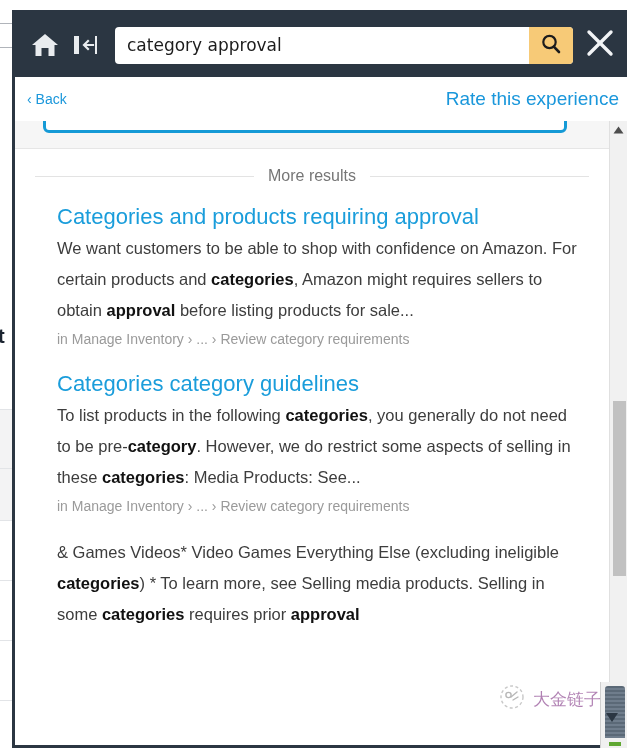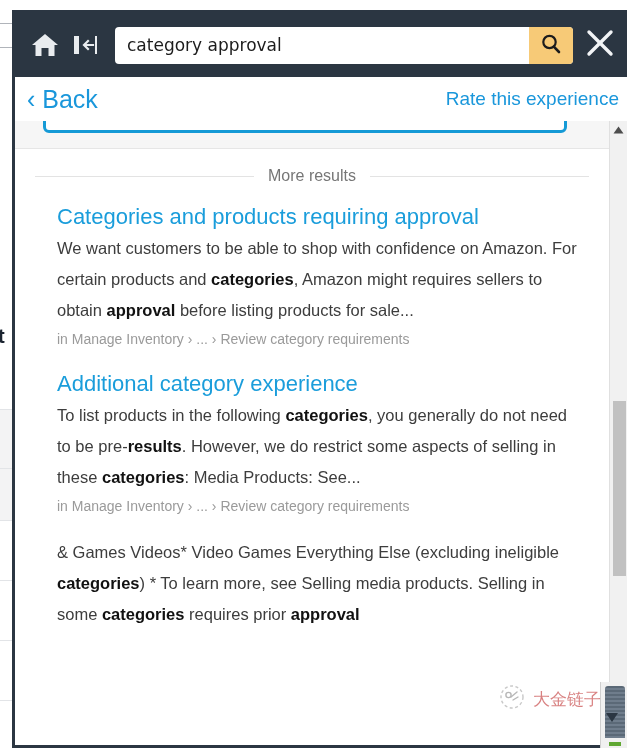--- a/index.html
+++ b/index.html
@@ -145,21 +145,21 @@
     height: 44px;
     background: #ffffff;
     display: flex;
     align-items: center;
     justify-content: space-between;
     padding: 0 6px 0 12px;
     box-sizing: border-box;
   }
   #back-link {
     color: #1a97db;
-    font-size: 25px;
+    font-size: 14px;
     text-decoration: none;
     cursor: pointer;
     white-space: nowrap;
   }
   #rate-link {
     color: #1a97db;
     font-size: 19px;
     text-decoration: none;
     cursor: pointer;
     white-space: nowrap;
@@ -326,21 +326,21 @@
     bottom: 34px;
     display: flex;
     align-items: center;
     gap: 8px;
     opacity: 0.55;
     pointer-events: none;
   }
   #watermark-text {
     font-family: Liberation Mono, monospace;
     font-size: 17px;
-    color: #b91c1c;
+    color: #701a75;
     white-space: nowrap;
   }
 </style>
 </head>
 <body>
 
 <div id="bg-page">
   <input id="bg-input" type="text" value="sh" style="">
   <div id="bg-bold-text">at</div>
   <div id="bg-band"></div>
@@ -416,22 +416,22 @@
         <div class="ln"></div>
       </div>
 
       <div class="result">
         <div class="result-title">Categories and products requiring approval</div>
         <div class="result-snippet">We want customers to be able to shop with confidence on Amazon. For certain products and <b>categories</b>, Amazon might requires sellers to obtain <b>approval</b> before listing products for sale...</div>
         <div class="result-crumb">in Manage Inventory › ... › Review category requirements</div>
       </div>
 
       <div class="result">
-        <div class="result-title">Additional category experience</div>
-        <div class="result-snippet">To list products in the following <b>categories</b>, you generally do not need to be pre-<b>results</b>. However, we do restrict some aspects of selling in these <b>categories</b>: Media Products: See...</div>
+        <div class="result-title">Categories category guidelines</div>
+        <div class="result-snippet">To list products in the following <b>categories</b>, you generally do not need to be pre-<b>category</b>. However, we do restrict some aspects of selling in these <b>categories</b>: Media Products: See...</div>
         <div class="result-crumb">in Manage Inventory › ... › Review category requirements</div>
       </div>
 
       <div class="result">
         <div class="result-snippet">&amp; Games Videos* Video Games Everything Else (excluding ineligible <b>categories</b>) * To learn more, see Selling media products. Selling in some <b>categories</b> requires prior <b>approval</b></div>
       </div>
 
     </div>
 
     <div id="inner-scrollbar">

